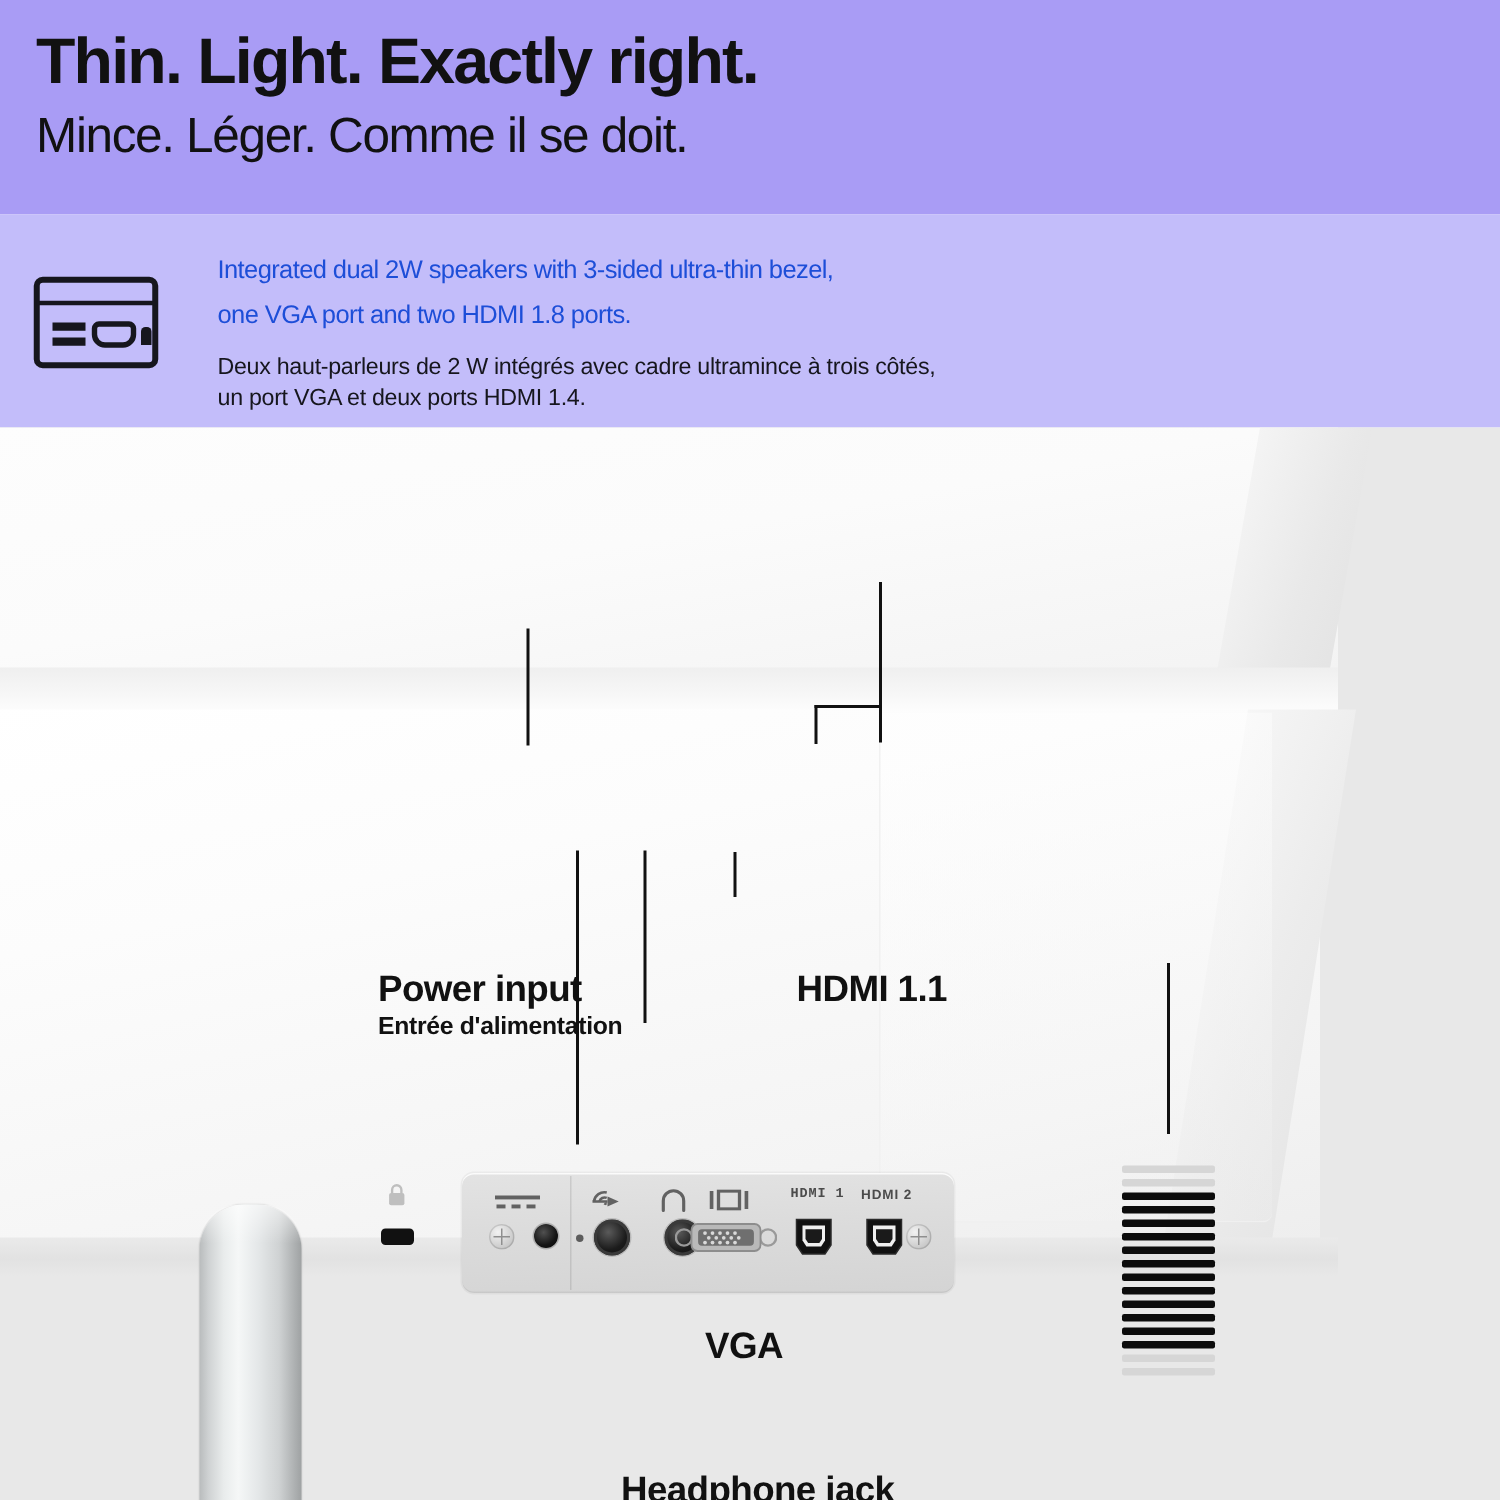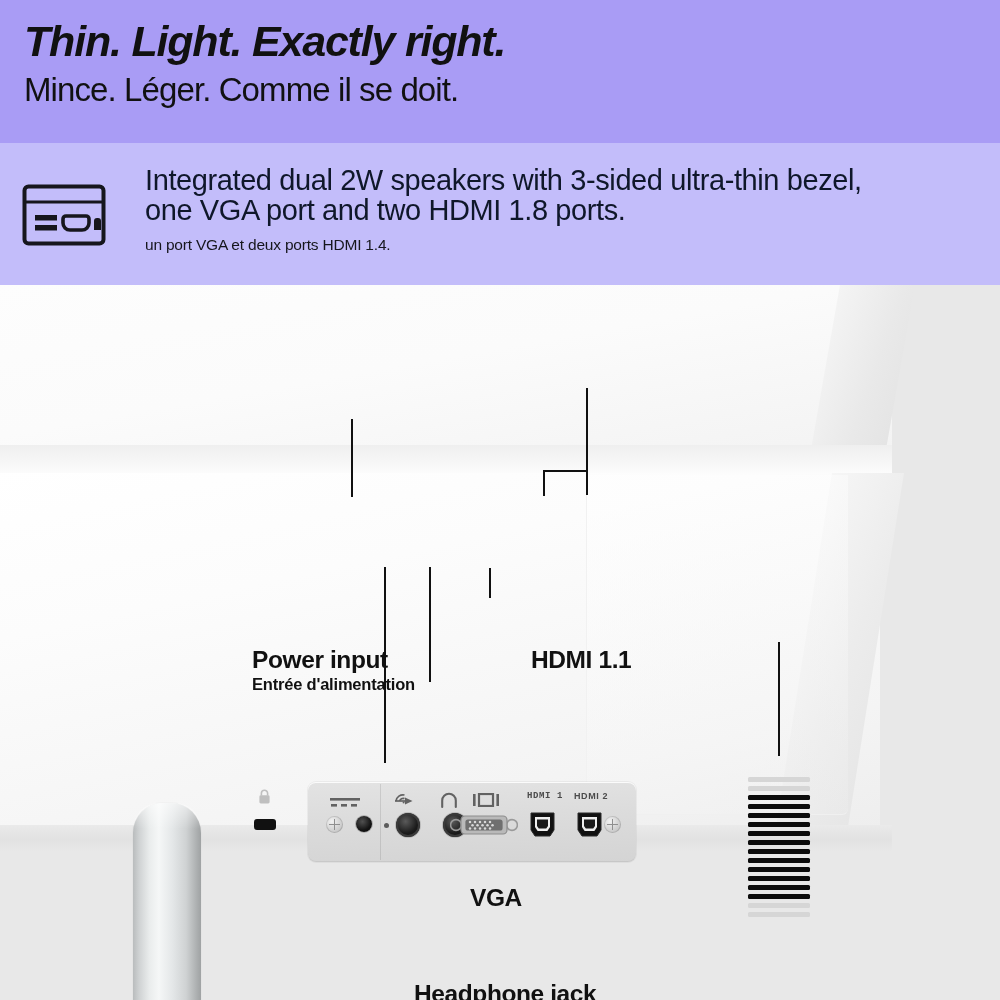--- a/index.html
+++ b/index.html
@@ -20,42 +20,41 @@
   #header-band {
     position: absolute; left: 0; top: 0;
     width: 1000px; height: 143px;
     background: #a99cf5;
   }
   #headline-en {
     position: absolute; left: 24px; top: 20px;
     font-size: 43px; font-weight: 700; color: #111111;
     letter-spacing: -1.2px; white-space: nowrap;
     line-height: 1;
-    font-style: italic;
   }
   #headline-fr {
     position: absolute; left: 24px; top: 73px;
     font-size: 33px; font-weight: 400; color: #111111;
     letter-spacing: -0.9px; white-space: nowrap;
     line-height: 1;
   }
 
   
   #feature-band {
     position: absolute; left: 0; top: 143px;
     width: 1000px; height: 142px;
     background: #c3bdfa;
   }
   #feature-icon {
     position: absolute; left: 22px; top: 41px;
     width: 84px; height: 62px;
   }
   #feature-text { position: absolute; left: 145px; top: 22px; width: 800px; }
   .feat-en {
-    font-size: 29px; font-weight: 400; color: #0f172a;
+    font-size: 17px; font-weight: 400; color: #1d4ed8;
     line-height: 30px; letter-spacing: -0.4px; white-space: nowrap;
   }
   .feat-fr {
     font-size: 15.5px; font-weight: 400; color: #16161d;
     line-height: 21px; letter-spacing: -0.2px; white-space: nowrap;
   }
   #feature-fr-wrap { margin-top: 9px; }
 
   
   #photo {
@@ -245,20 +244,21 @@
         <rect x="13" y="31" width="22" height="5.5" fill="#16161d"></rect>
         <rect x="13" y="41" width="22" height="5.5" fill="#16161d"></rect>
         <path d="M44 32 h20 a3 3 0 0 1 3 3 v4 a7 7 0 0 1 -7 7 h-12 a7 7 0 0 1 -7 -7 v-4 a3 3 0 0 1 3 -3 z" fill="none" stroke="#16161d" stroke-width="3.6"></path>
         <path d="M72 46 v-9 a3 3 0 0 1 3 -3 h1 a3 3 0 0 1 3 3 v9 z" fill="#16161d"></path>
       </svg>
     </div>
     <div id="feature-text">
       <div class="feat-en">Integrated dual 2W speakers with 3-sided ultra-thin bezel,</div>
       <div class="feat-en">one VGA port and two HDMI 1.8 ports.</div>
       <div id="feature-fr-wrap">
+        <div class="feat-fr">Deux haut-parleurs de 2 W intégrés avec cadre ultramince à trois côtés,</div>
         <div class="feat-fr">un port VGA et deux ports HDMI 1.4.</div>
       </div>
     </div>
   </div>
 
   <div id="photo">
 
     <div id="monitor-upper"></div>
     <div id="monitor-upper-edge"></div>
     <div id="monitor-step"></div>

